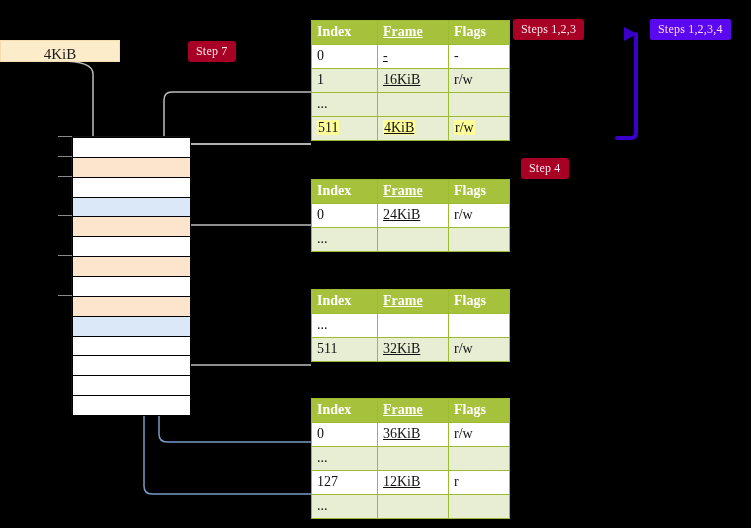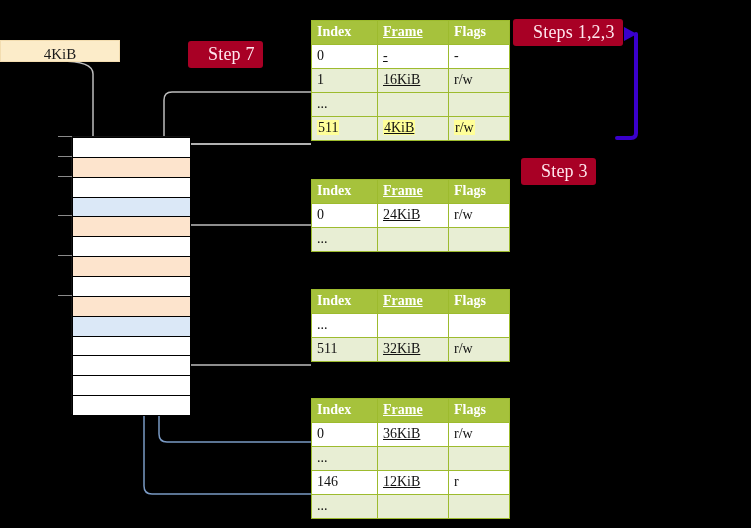--- a/index.html
+++ b/index.html
@@ -13,23 +13,23 @@
     width: 751px;
     height: 528px;
     background: #000000;
     font-family: "Liberation Serif", "DejaVu Serif", serif;
   }
 
   
   .badge {
     position: absolute;
     font-family: "Liberation Serif", "DejaVu Serif", serif;
-    font-size: 18px;
+    font-size: 12px;
     line-height: 1;
-    padding: 4px 8px 5px 20px;
+    padding: 4px 8px 5px 8px;
     border-radius: 3px;
     white-space: nowrap;
     color: #ffe9ee;
     letter-spacing: .2px;
   }
   .badge.crimson { background: #a80025; color: #ffe7ee; }
   .badge.violet  { background: #5a08f0; color: #ffd6ff; border-radius: 2px; }
 
   
   .memlabel {
@@ -164,23 +164,26 @@
   </div>
 
   <div class="badge crimson" style="left:188px; top:41px;">
     <span>Step 7</span>
   </div>
 
   <div class="badge crimson" style="left:513px; top:19px;">
     <span>Steps 1,2,3</span>
   </div>
 
+  <div class="badge violet" style="left:650px; top:19px;">
+    <span>Steps 1,2,3,4</span>
+  </div>
 
   <div class="badge crimson" style="left:521px; top:158px;">
-    <span>Step 3</span>
+    <span>Step 4</span>
   </div>
 
   <div id="memcol" class="memcol" style="left:71px; top:136px; width:119px; height:278px;">
       <div class="memrow " style="top: 0px; width: 119px; height: 20.8571px;"></div>
       <div class="memrow orange" style="top: 19.8571px; width: 119px; height: 20.8571px;"></div>
       <div class="memrow " style="top: 39.7143px; width: 119px; height: 20.8571px;"></div>
       <div class="memrow blue" style="top: 59.5714px; width: 119px; height: 20.8571px;"></div>
       <div class="memrow orange" style="top: 79.4286px; width: 119px; height: 20.8571px;"></div>
       <div class="memrow " style="top: 99.2857px; width: 119px; height: 20.8571px;"></div>
       <div class="memrow orange" style="top: 119.143px; width: 119px; height: 20.8571px;"></div>
@@ -290,21 +293,21 @@
           <td class="col-index">0</td>
           <td class="col-frame">36KiB</td>
           <td class="col-flags">r/w</td>
         </tr>
         <tr class="alt">
           <td class="col-index">...</td>
           <td class="col-frame"></td>
           <td class="col-flags"></td>
         </tr>
         <tr class="plain">
-          <td class="col-index">146</td>
+          <td class="col-index">127</td>
           <td class="col-frame">12KiB</td>
           <td class="col-flags">r</td>
         </tr>
         <tr class="alt">
           <td class="col-index">...</td>
           <td class="col-frame"></td>
           <td class="col-flags"></td>
         </tr>
       </tbody>
     </table>

